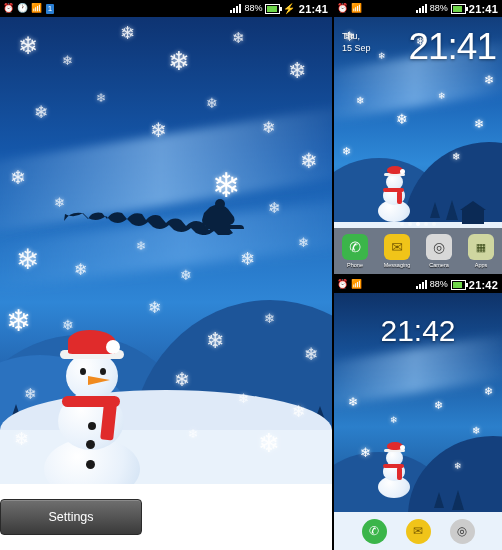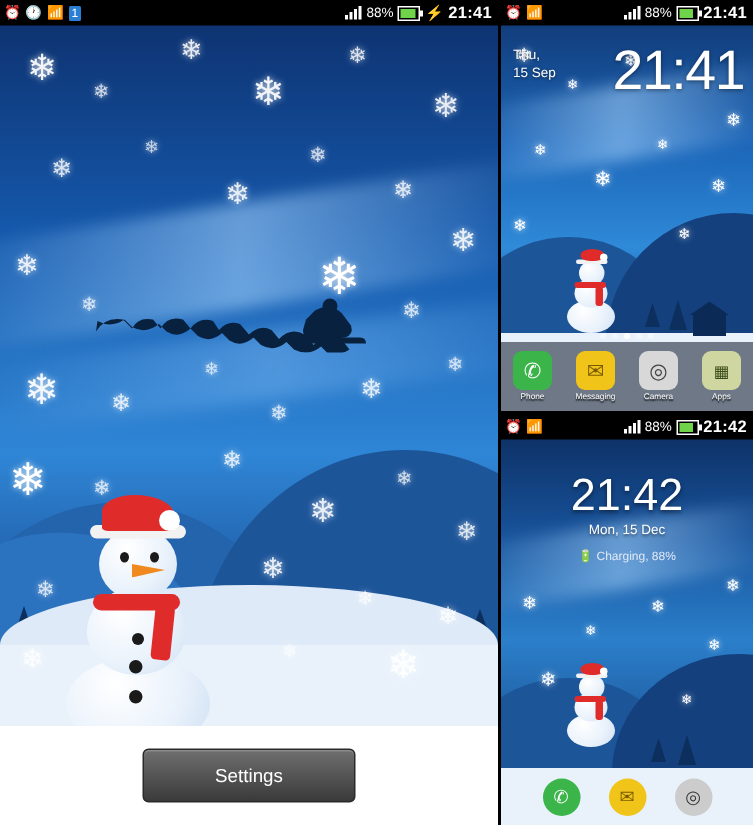--- a/index.html
+++ b/index.html
@@ -49,21 +49,21 @@
   .sm-body{position:absolute;border-radius:50%;background:radial-gradient(circle at 35% 30%,#ffffff 0%,#e8f1fb 60%,#cddff2 100%);}
   .sm-hat{position:absolute;background:#e02b2b;border-radius:50% 50% 40% 40%;}
   .sm-brim{position:absolute;background:#f2f2f2;border-radius:6px;}
   .sm-pom{position:absolute;background:#fff;border-radius:50%;}
   .sm-eye{position:absolute;background:#1a1a1a;border-radius:50%;}
   .sm-nose{position:absolute;background:#f08a1e;clip-path:polygon(0 0,100% 45%,0 100%);}
   .sm-btn{position:absolute;background:#1a1a1a;border-radius:50%;}
   .sm-scarf{position:absolute;background:#e02b2b;}
 
   
-  .btnbar{position:absolute;left:0;right:0;bottom:0;height:66px;background:#fff;display:flex;align-items:center;justify-content:center;gap:0;}
+  .btnbar{position:absolute;left:0;right:0;bottom:0;height:66px;background:#fff;display:flex;align-items:center;justify-content:flex-start;gap:0;}
   .btn{width:140px;height:34px;border-radius:4px;background:linear-gradient(#6f6f6f,#3a3a3a);
        color:#fff;font-size:12.5px;display:flex;align-items:center;justify-content:center;
        border:1px solid #2a2a2a;box-shadow:0 1px 0 rgba(255,255,255,.2) inset;}
 
   
   #rtPanel{left:334px;top:0;width:168px;height:274px;background:linear-gradient(#10356f 0%,#1b65b8 35%,#2f8ad8 60%,#16407f 100%);}
   .rt-clock{position:absolute;right:6px;top:26px;color:#fff;font-size:37px;font-weight:300;letter-spacing:-1px;
             text-shadow:0 1px 3px rgba(0,0,0,.45);}
   .rt-date{position:absolute;left:8px;top:30px;color:#fff;font-size:9px;line-height:12px;text-shadow:0 1px 2px rgba(0,0,0,.5);}
   .dock{position:absolute;left:0;right:0;bottom:0;height:46px;background:rgba(10,20,40,.55);display:flex;align-items:center;justify-content:space-around;}
@@ -324,25 +324,20 @@
       <div class="sm-body" style="left:9px;top:18px;width:22px;height:19px;"></div>
       <div class="sm-body" style="left:12px;top:6px;width:17px;height:16px;"></div>
       <div class="sm-brim" style="left:10px;top:5px;width:21px;height:3px;"></div>
       <div class="sm-hat" style="left:13px;top:-2px;width:16px;height:8px;"></div>
       <div class="sm-pom" style="left:26px;top:1px;width:5px;height:5px;"></div>
       <div class="sm-scarf" style="left:9px;top:20px;width:21px;height:4px;border-radius:2px;"></div>
       <div class="sm-scarf" style="left:23px;top:23px;width:5px;height:13px;border-radius:2px;"></div>
     </div>
 
     <div class="lock-clock">21:42</div>
-    <div class="lock-date">Mon, 15 Dec</div>
-    <div class="lock-charge">
-      <span>🔋</span>
-      <span>Charging, 88%</span>
-    </div>
 
     <div class="lockdock">
       <div class="lockicon" style="background:#3bb54a;">✆</div>
       <div class="lockicon" style="background:#f0c419;color:#7a5c00;">✉</div>
       <div class="lockicon" style="background:#cccccc;color:#333;">◎</div>
     </div>
 
     <div class="statusbar">
       <div class="sb-left">
         <span class="sb-icon">⏰</span>

